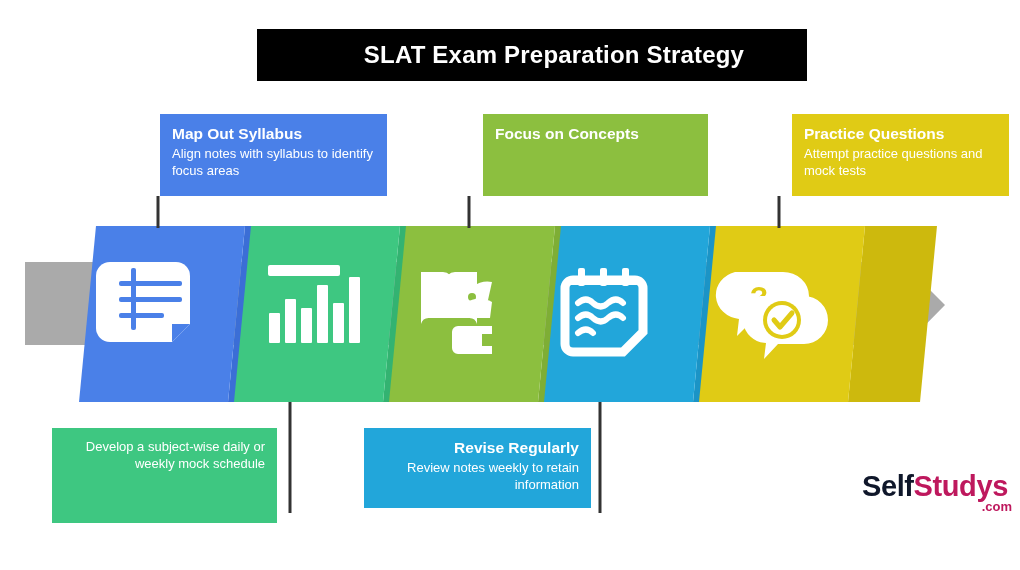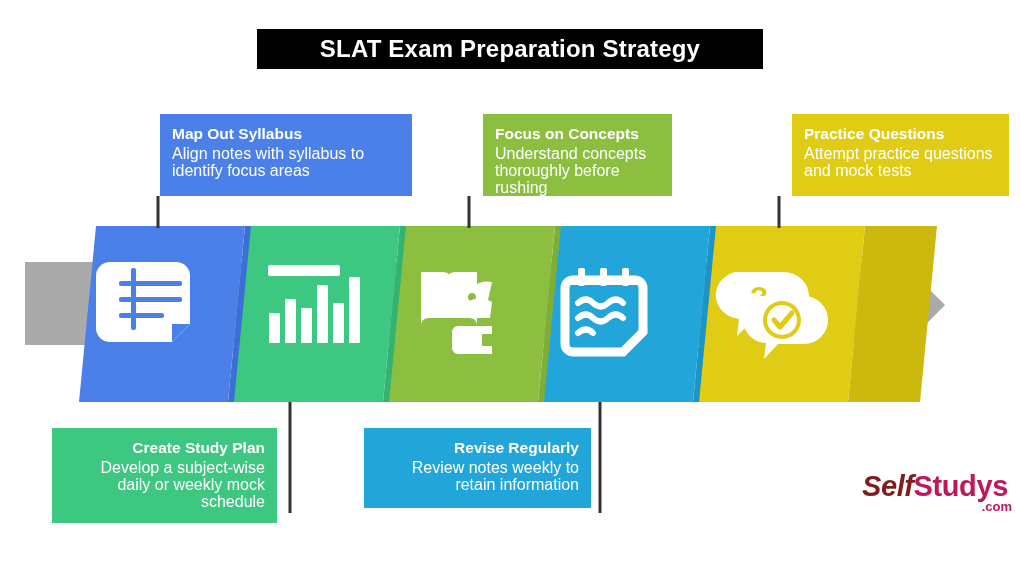--- a/index.html
+++ b/index.html
@@ -7,57 +7,57 @@
     width:1020px;height:570px;
     background:#ffffff;
     font-family:"Liberation Sans", sans-serif;
     overflow:hidden;
     position:relative;
   }
   #stage{position:relative;width:1020px;height:570px;}
 
   
   .title-bar{
-    position:absolute;left:257px;top:29px;width:506px;height:40px;
+    position:absolute;left:257px;top:29px;width:506px;height:52px;
     background:#000000;
-    display:flex;align-items:center;justify-content:center;
+    display:flex;align-items:center;justify-content:center;padding-left:44px;
   }
   .title-bar span{
     color:#ffffff;font-size:24px;font-weight:bold;letter-spacing:.2px;
   }
 
   
   #art{position:absolute;left:0;top:0;width:1020px;height:570px;}
 
   
   .callout{position:absolute;padding:10px 12px 12px 12px;box-sizing:border-box;}
   .callout .c-title{
     display:block;color:#ffffff;font-size:15.5px;font-weight:bold;
     line-height:19px;margin-bottom:2px;
   }
   .callout .c-desc{
-    display:block;color:#ffffff;font-size:16px;line-height:17px;
+    display:block;color:#ffffff;font-size:13px;line-height:17px;
   }
   .callout.align-right{text-align:right;}
 
   
-  #callout-0{left:160px;top:114px;width:252px;height:82px;background:#4a80e8;}
-  #callout-2{left:483px;top:114px;width:189px;height:82px;background:#8cbf3f;}
+  #callout-0{left:160px;top:114px;width:227px;height:82px;background:#4a80e8;}
+  #callout-2{left:483px;top:114px;width:225px;height:82px;background:#8cbf3f;}
   #callout-4{left:792px;top:114px;width:217px;height:82px;background:#e0cb15;}
   
   #callout-1{left:52px;top:428px;width:225px;height:95px;background:#3ec781;}
   #callout-3{left:364px;top:428px;width:227px;height:80px;background:#22a6da;}
 
   
   #logo{position:absolute;left:862px;top:470px;width:150px;height:48px;}
   #logo .lg-main{
     font-size:29px;font-weight:bold;line-height:32px;letter-spacing:-.4px;
     white-space:nowrap;
   }
-  #logo .lg-self{color:#7f1d1d;font-style:italic;}
+  #logo .lg-self{color:#0f172a;}
   #logo .lg-studys{color:#be185d;}
   #logo .lg-com{
     display:block;text-align:right;color:#be185d;
     font-size:13px;font-weight:bold;line-height:14px;margin-top:-2px;
   }
 </style>
 </head>
 <body>
 
 <div id="stage">
@@ -151,27 +151,25 @@
       <line x1="779" y1="196" x2="779" y2="228"></line>
     </g>
   </svg>
 
   <div class="callout" id="callout-0">
     <span class="c-title">Map Out Syllabus</span>
     <span class="c-desc">Align notes with syllabus to identify focus areas</span>
   </div>
 
   <div class="callout align-right" id="callout-1">
-    <span class="c-title">Create Study Plan</span>
     <span class="c-desc">Develop a subject-wise daily or weekly mock schedule</span>
   </div>
 
   <div class="callout" id="callout-2">
     <span class="c-title">Focus on Concepts</span>
-    <span class="c-desc">Understand concepts thoroughly before rushing</span>
   </div>
 
   <div class="callout align-right" id="callout-3">
     <span class="c-title">Revise Regularly</span>
     <span class="c-desc">Review notes weekly to retain information</span>
   </div>
 
   <div class="callout" id="callout-4">
     <span class="c-title">Practice Questions</span>
     <span class="c-desc">Attempt practice questions and mock tests</span>

